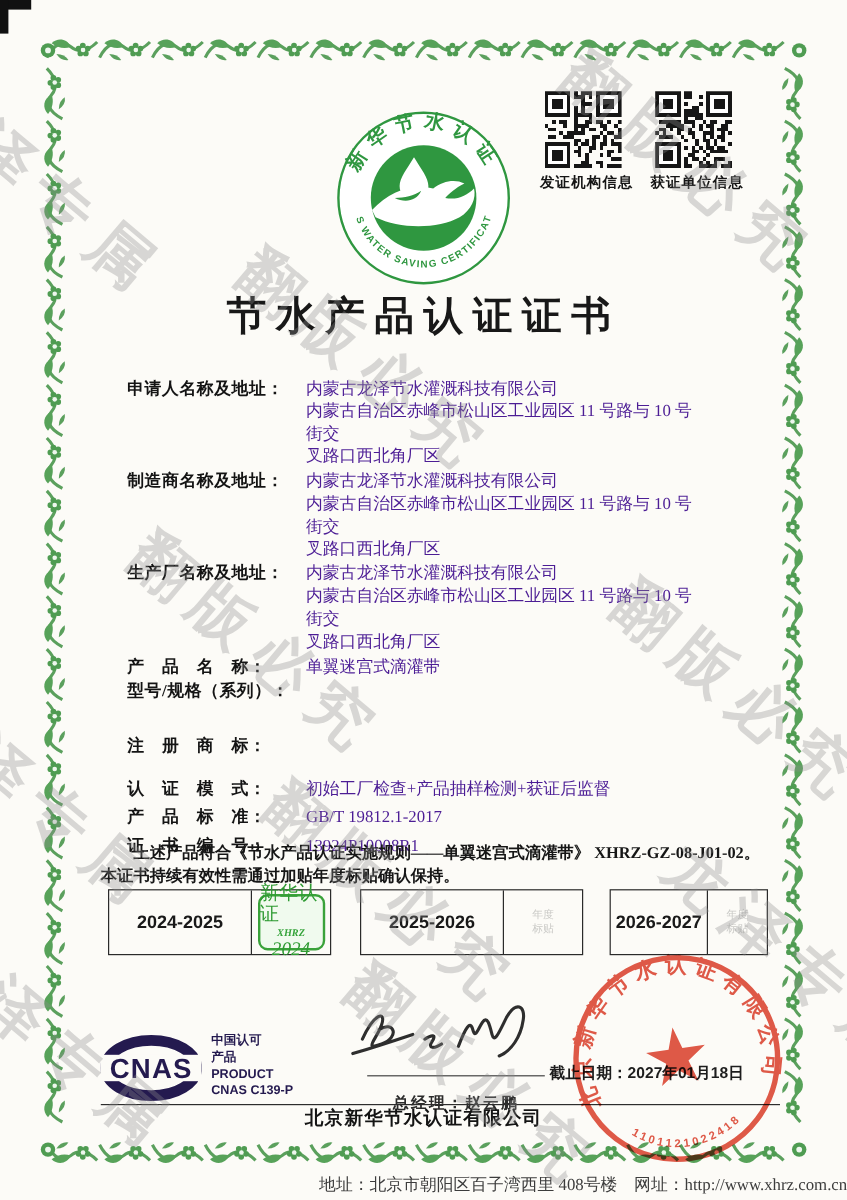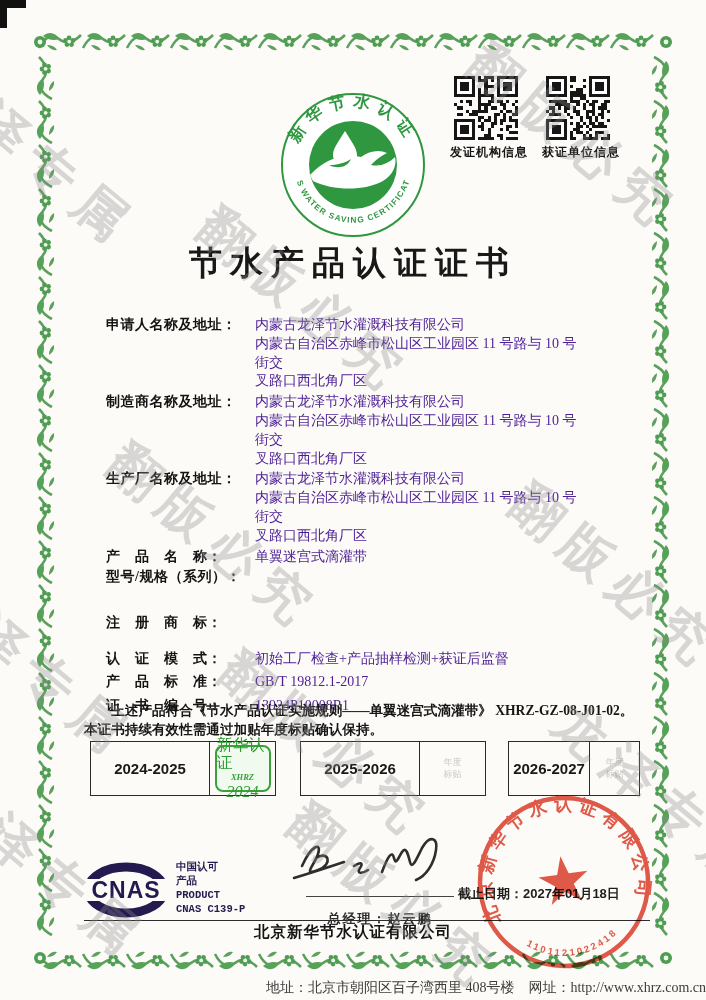--- a/index.html
+++ b/index.html
@@ -46,21 +46,21 @@
   .ybox2{left:300px;width:184px;} .ybox2 .cellL{width:118px;}
   .ybox3{left:508px;width:130px;} .ybox3 .cellL{width:80px;}
   .sticker{width:52px;height:43px;border:2px solid #3aa23a;border-radius:8px;background:#f0faee;
         display:flex;flex-direction:column;align-items:center;justify-content:center;line-height:1.15;}
   .sticker .s1{font-size:16px;font-weight:400;color:#2f9b33;}
   .sticker .s2{font-size:8.5px;font-style:italic;font-weight:700;color:#35a33a;}
   .sticker .s3{font-size:16px;font-style:italic;font-weight:400;color:#2f9b33;text-align:right;}
   .ph{width:2.4em;font-size:9px;line-height:1.3;color:#c9c9c6;text-align:center;}
   
   .cnas-logo{left:84px;top:862px;width:84px;height:56px;}
-  .cnas-text{left:176px;top:860px;font-family:Liberation Mono, monospace;
+  .cnas-text{left:176px;top:860px;font-family:Liberation Sans, sans-serif;
         font-size:10.5px;font-weight:700;line-height:14px;color:#241a4f;}
   .sig{left:288px;top:832px;width:176px;height:62px;}
   .sig-line{left:306px;top:896px;width:148px;border-top:1.3px solid #444;
         text-align:center;font-size:13px;font-weight:700;color:#2b2b2b;padding-top:13px;letter-spacing:2px;}
   .dates{left:458px;top:884px;font-family:"Liberation Sans","DejaVu Sans",sans-serif;
         font-weight:700;font-size:13px;line-height:20px;color:#1d1d1d;z-index:3;}
   .rule{left:84px;top:920px;width:566px;border-top:1.6px solid #2d2d2d;}
   .company{left:0;top:922px;width:706px;text-align:center;
         font-family:"Liberation Sans","DejaVu Sans",sans-serif;font-weight:800;font-size:15.5px;
         letter-spacing:1px;color:#141414;}

